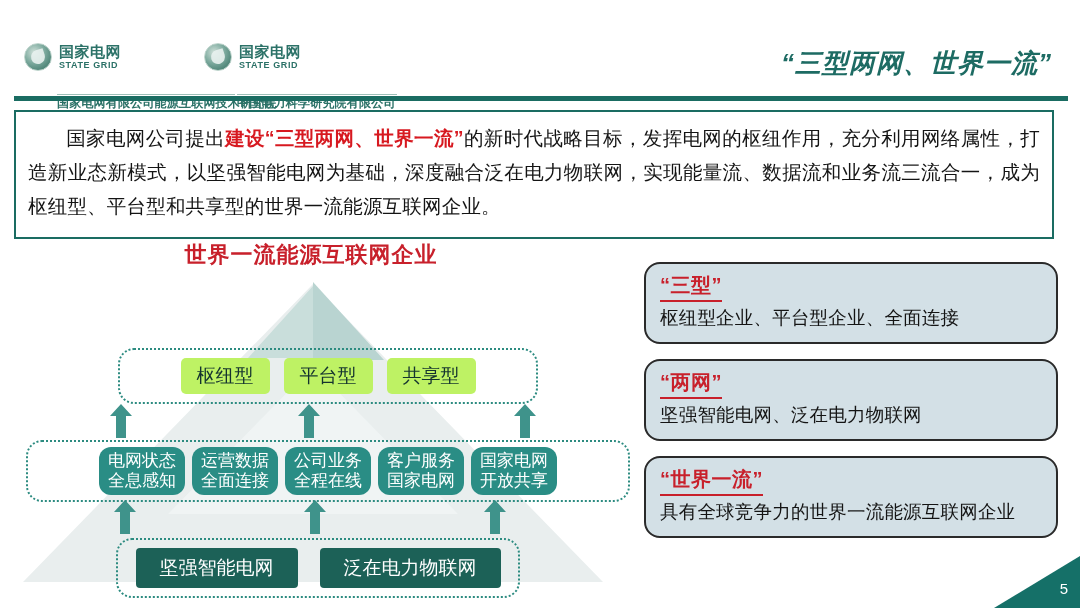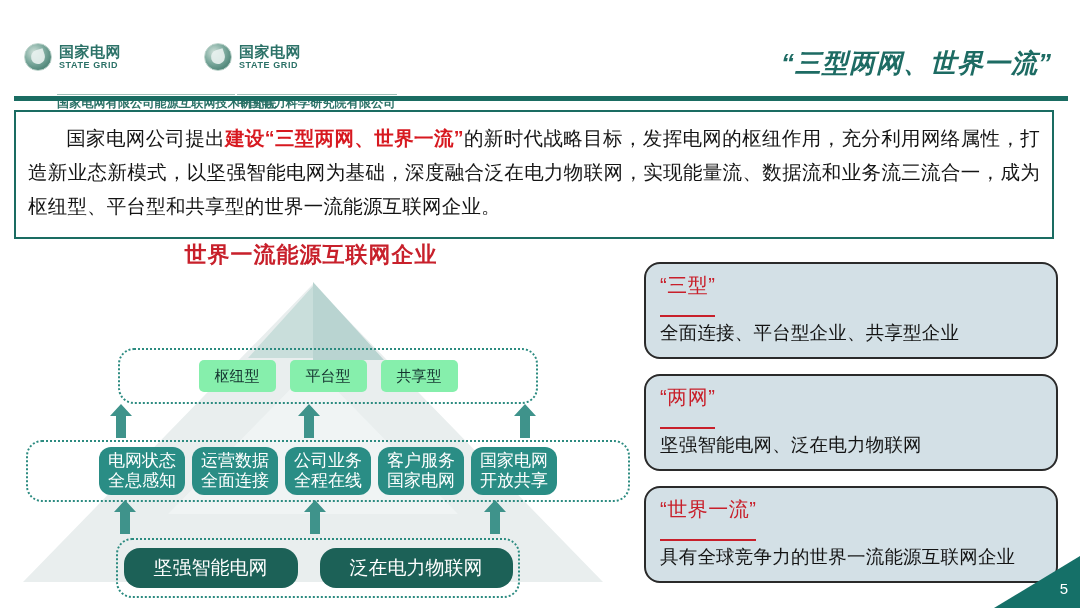--- a/index.html
+++ b/index.html
@@ -190,23 +190,23 @@
 
   
   .tier-top {
     left: 100px;
     top: 72px;
     width: 420px;
     height: 56px;
     gap: 14px;
   }
   .chip-top {
-    background: #86efac;
+    background: #bef264;
     color: #14332f;
-    font-size: 15px;
+    font-size: 19px;
     border-radius: 5px;
     padding: 7px 16px;
     white-space: nowrap;
     line-height: 1.15;
   }
 
   
   .tier-mid {
     left: 8px;
     top: 164px;
@@ -230,22 +230,22 @@
     left: 98px;
     top: 262px;
     width: 404px;
     height: 60px;
     gap: 22px;
   }
   .chip-bot {
     background: #1c6157;
     color: #ffffff;
     font-size: 19px;
-    border-radius: 16px;
-    padding: 9px 30px;
+    border-radius: 4px;
+    padding: 9px 24px;
     white-space: nowrap;
     line-height: 1.15;
   }
 
   
   .arrow {
     position: absolute;
     width: 22px;
     height: 34px;
   }
@@ -261,27 +261,27 @@
   .card {
     box-sizing: border-box;
     border: 2.5px solid #2a2a2a;
     border-radius: 16px;
     background: #d3e0e6;
     padding: 9px 14px 11px 14px;
     margin-bottom: 15px;
   }
   .card-title {
     font-size: 20px;
-    font-weight: normal;
+    font-weight: bold;
     color: #c8202b;
     letter-spacing: .5px;
     line-height: 1.2;
     display: inline-block;
     border-bottom: 2px solid #c8202b;
-    padding-bottom: 18px;
+    padding-bottom: 3px;
     margin-bottom: 4px;
   }
   .card-body {
     font-size: 18.5px;
     color: #141414;
     line-height: 1.35;
     letter-spacing: .2px;
   }
 
   
@@ -428,21 +428,21 @@
       <div class="tier tier-bot">
         <div class="chip-bot">坚强智能电网</div>
         <div class="chip-bot">泛在电力物联网</div>
       </div>
     </div>
   </div>
 
   <div class="cards">
     <div class="card">
       <div class="card-title">“三型”</div>
-      <div class="card-body">全面连接、平台型企业、共享型企业</div>
+      <div class="card-body">枢纽型企业、平台型企业、全面连接</div>
     </div>
     <div class="card">
       <div class="card-title">“两网”</div>
       <div class="card-body">坚强智能电网、泛在电力物联网</div>
     </div>
     <div class="card">
       <div class="card-title">“世界一流”</div>
       <div class="card-body">具有全球竞争力的世界一流能源互联网企业</div>
     </div>
   </div>

